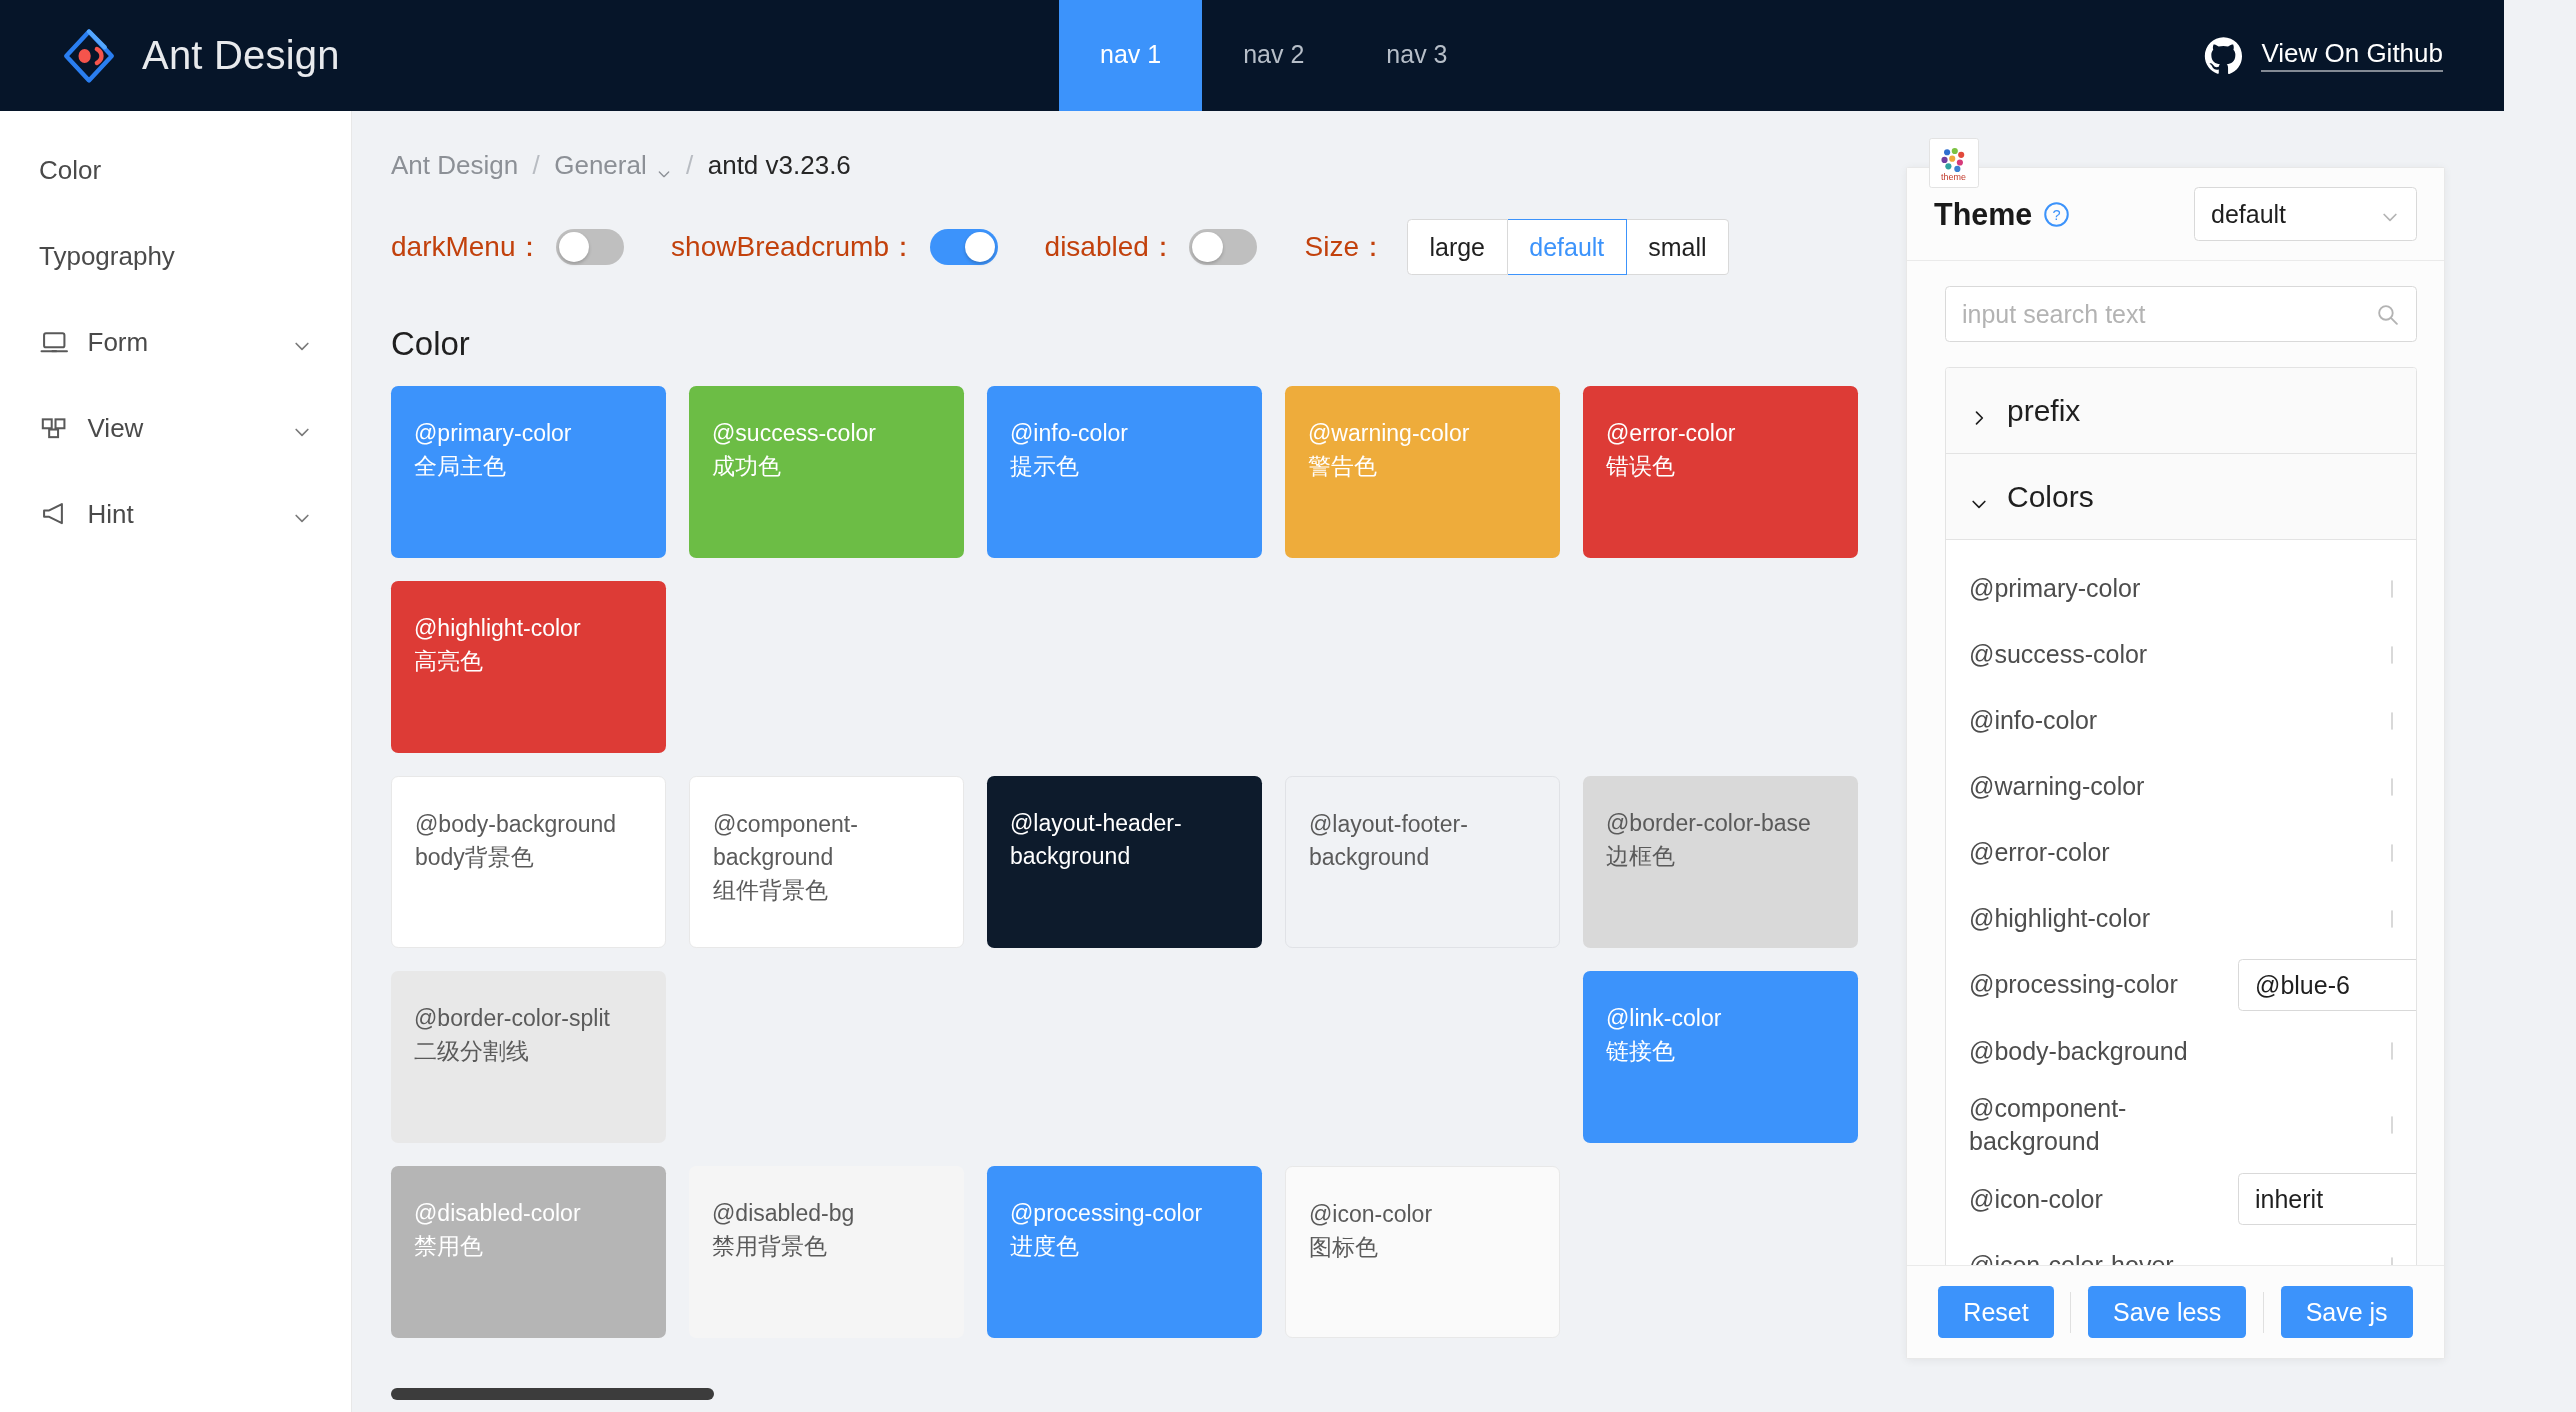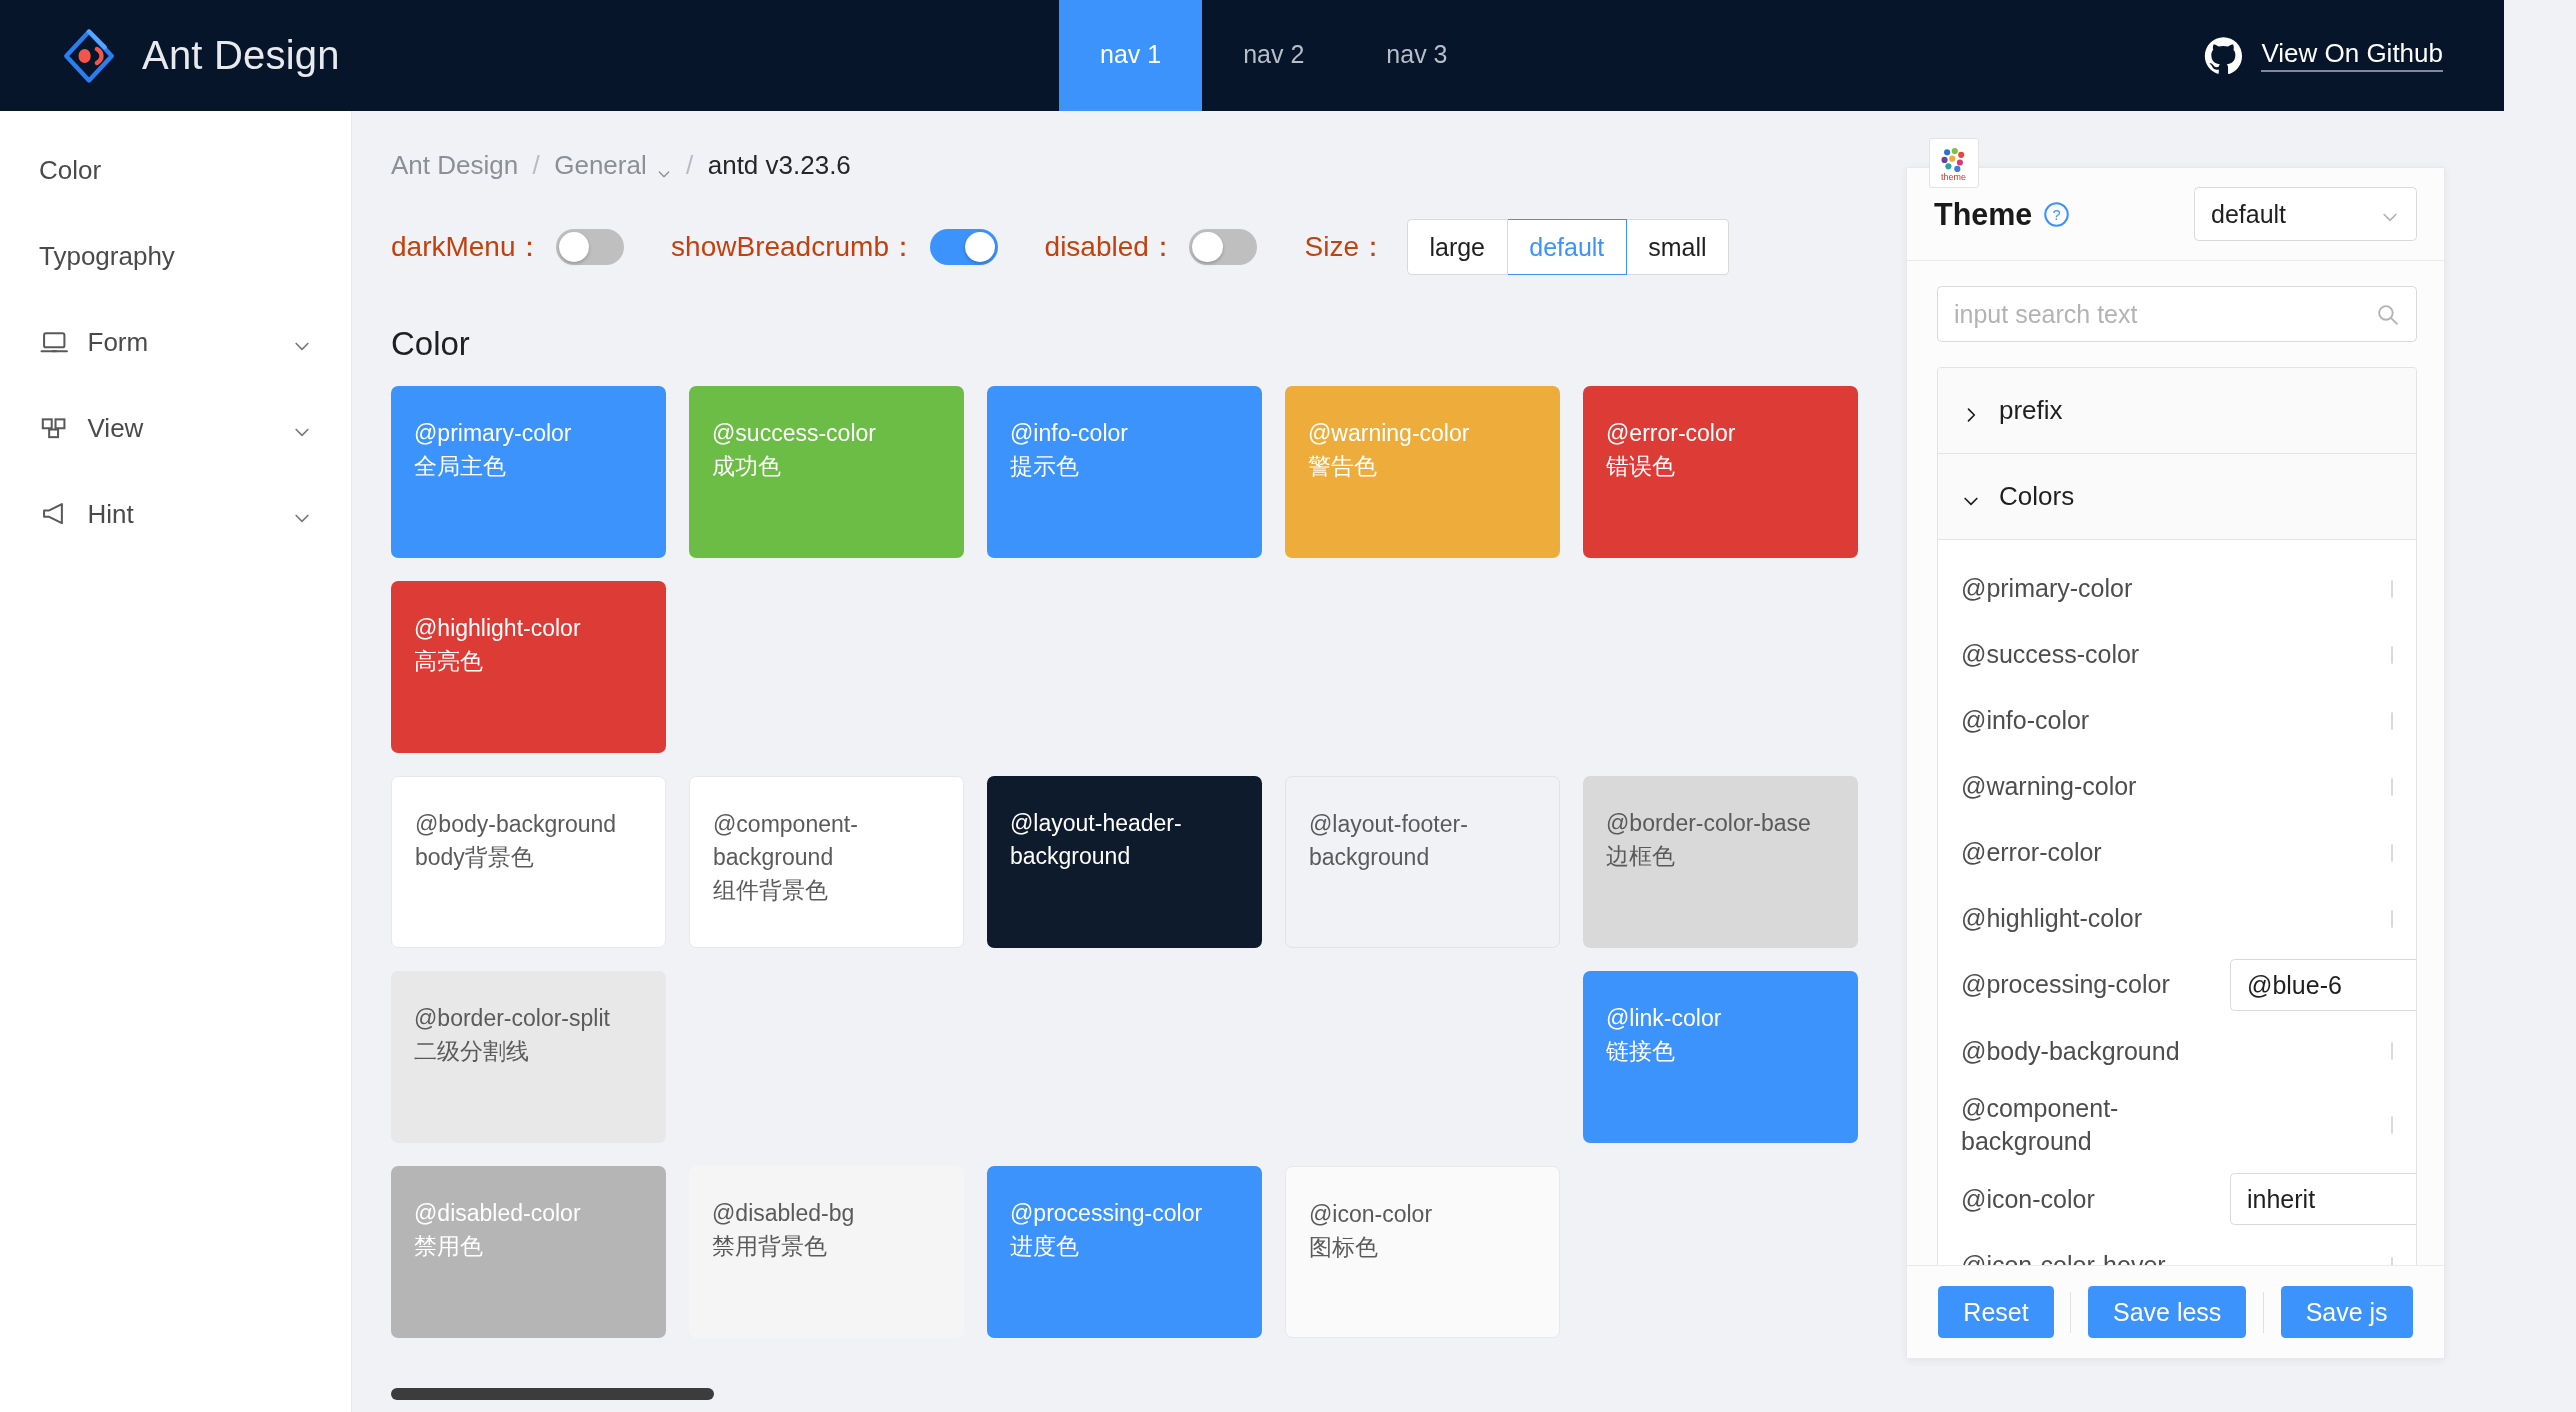--- a/index.html
+++ b/index.html
@@ -122,37 +122,37 @@
   }
   .panel-title { font-size: 30.5px; color: #1a1a1a; font-weight: bold; }
   .help-icon { width: 27px; height: 27px; margin-left: 10.8px; flex: 0 0 27px; }
   .theme-select {
     margin-left: auto; width: 223px; height: 54px; border: 0.9px solid #d9d9d9;
     border-radius: 4.5px; background: #fff; display: flex; align-items: center;
     padding: 0 16px; font-size: 25px; color: #1f1f1f; cursor: pointer;
   }
   .theme-select .sel-caret { margin-left: auto; width: 20px; height: 20px; opacity: .45; }
 
-  .panel-body { flex: 1 1 auto; min-height: 0; padding: 25px 27px 0 30px; overflow: hidden; position: relative; }
+  .panel-body { flex: 1 1 auto; min-height: 0; padding: 25px 27px 0 38px; overflow: hidden; position: relative; }
   .search-box {
     height: 56px; border: 0.9px solid #d9d9d9; border-radius: 4.5px; background: #fff;
     display: flex; align-items: center; padding: 0 16px; margin-bottom: 25px;
   }
   .search-box input {
     flex: 1 1 auto; border: none; outline: none; font-size: 25px;
     color: #1f1f1f; font-family: "Liberation Sans", sans-serif; background: transparent;
   }
   .search-box input::placeholder { color: #b3b3b3; }
   .search-icon { width: 25px; height: 25px; flex: 0 0 25px; opacity: .45; }
 
   .collapse { border: 0.9px solid #e3e3e3; border-radius: 3.6px; background: #fff; overflow: hidden; }
   .cpanel-head {
     height: 86px; display: flex; align-items: center; padding: 0 23px;
     background: #fafafa; border-bottom: 0.9px solid #e3e3e3; cursor: pointer;
-    font-size: 26px; color: #1f1f1f;
+    font-size: 30px; color: #1f1f1f;
   }
   .cpanel-head .arrow { width: 20px; height: 20px; margin-right: 18px; flex: 0 0 20px; }
   .cpanel-content { padding: 16px 23px 5.4px 23px; background: #fff; }
   .var-row {
     display: flex; align-items: center; min-height: 66px; padding: 7.2px 0;
   }
   .var-name { font-size: 25px; color: #4d4d4d; width: 269px; flex: 0 0 269px; line-height: 1.35; }
   .var-ctl { margin-left: auto; }
   .color-chip {
     width: 47px; height: 47px; border: 0.9px solid #d9d9d9; border-radius: 4.5px; background: #fff;

